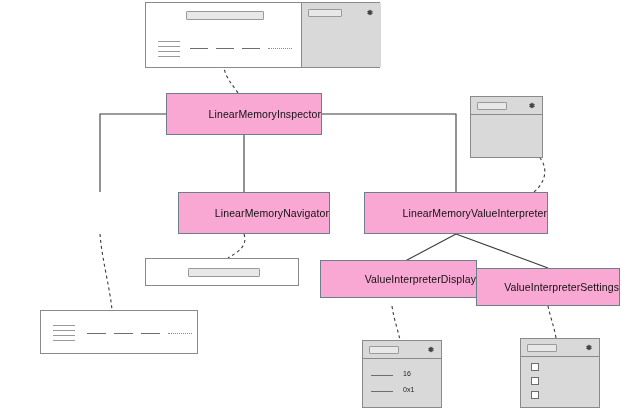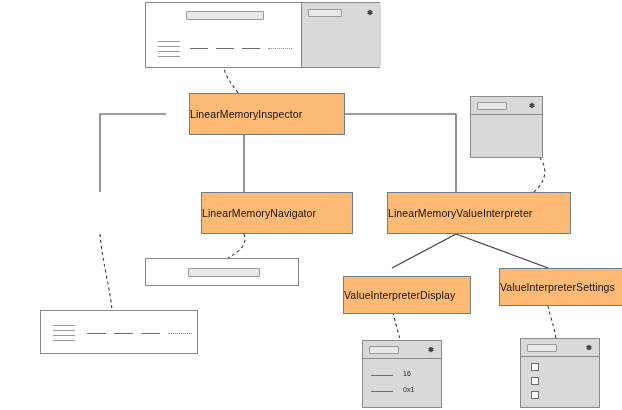--- a/index.html
+++ b/index.html
@@ -20,31 +20,30 @@
   }
   #edges {
     position: absolute;
     left: 0; top: 0;
     width: 622px;
     height: 410px;
   }
   .node {
     position: absolute;
     box-sizing: border-box;
-    background: #fdba74;
+    background: #f9a8d4;
     border: 1px solid #6b7f8c;
     display: flex;
     align-items: center;
-    justify-content: flex-start;
+    justify-content: flex-end;
     font-size: 10.5px;
     color: #111111;
     text-align: center;
     line-height: 1.15;
     letter-spacing: 0.1px;
-    margin-left: 23px;
   }
   
   .mock {
     position: absolute;
     box-sizing: border-box;
     background: #ffffff;
     border: 1px solid #8a8a8a;
   }
   .mock.gray {
     background: #d9d9d9;
@@ -132,21 +131,21 @@
 
 
   <div class="node" style="left:364px;top:192px;width:184px;height:42px;">
     <span>LinearMemoryValueInterpreter</span>
   </div>
 
   <div class="node" style="left:178px;top:192px;width:152px;height:42px;">
     <span>LinearMemoryNavigator</span>
   </div>
 
-  <div class="node" style="left:320px;top:276px;width:128px;height:38px;">
+  <div class="node" style="left:320px;top:260px;width:157px;height:38px;">
     <span>ValueInterpreterDisplay</span>
   </div>
 
   <div class="node" style="left:476px;top:268px;width:144px;height:38px;">
     <span>ValueInterpreterSettings</span>
   </div>
 
   <div class="mock" style="left:145px;top:2px;width:235px;height:66px;">
 
     <div style="position:absolute;left:0;top:0;width:155px;height:100%;background:#ffffff;">

